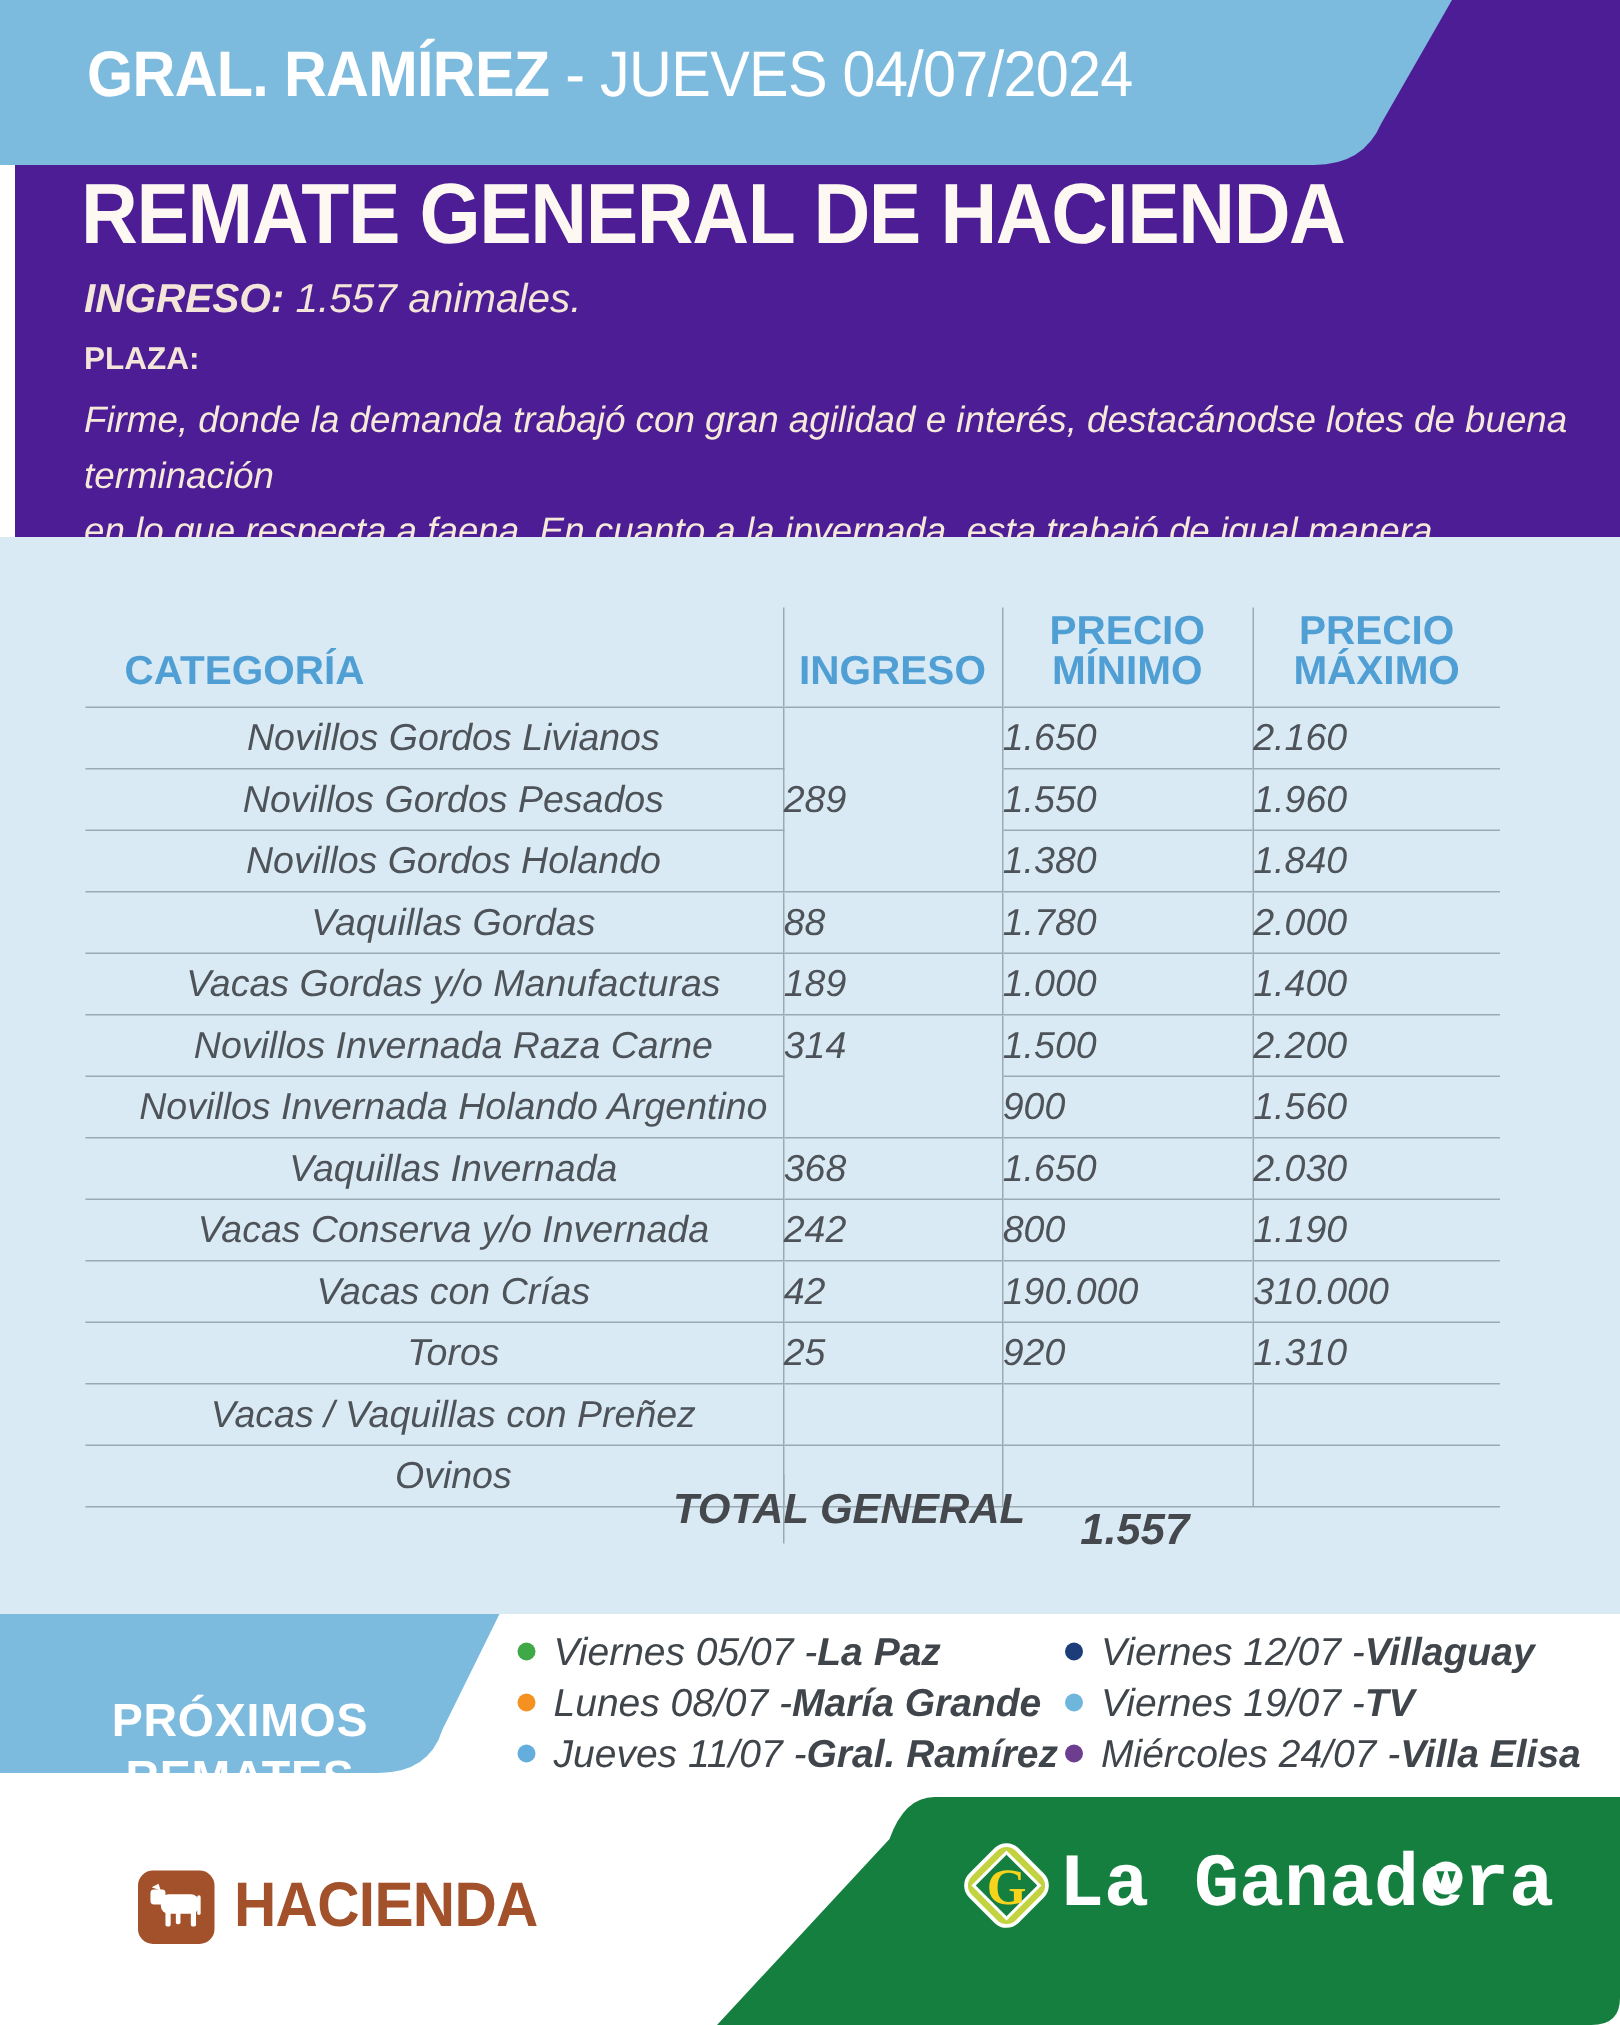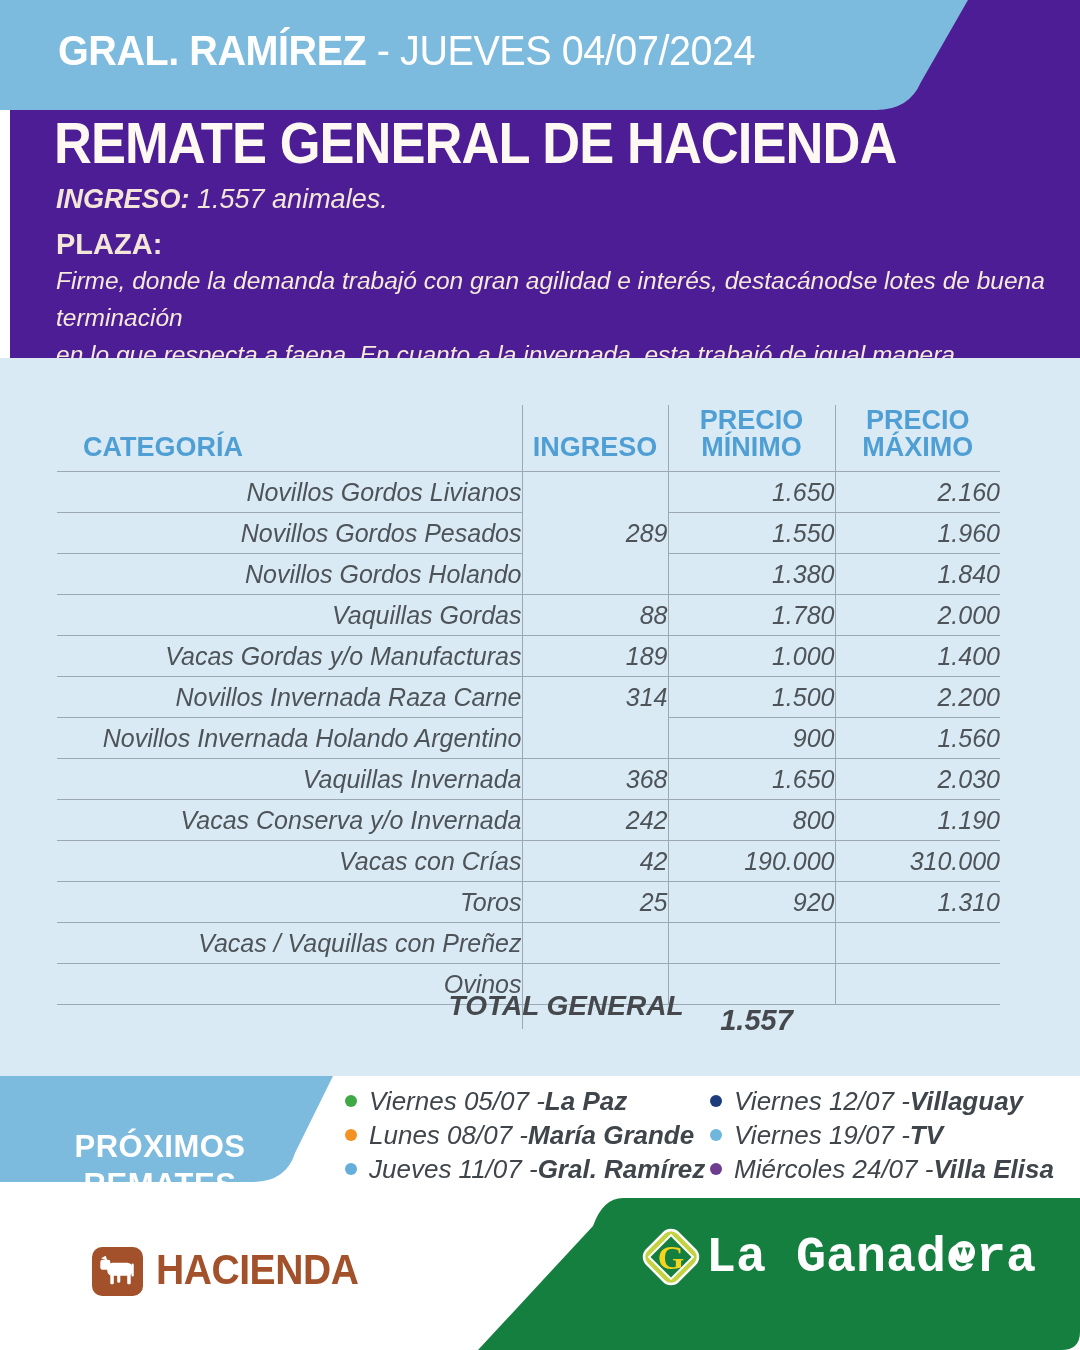--- a/index.html
+++ b/index.html
@@ -10,35 +10,35 @@
   .brown-section{position:absolute;left:0;top:0;width:1080px;height:440px;background:#4c1d95;margin-left:10px;}
   .banner-svg{position:absolute;left:0;top:0;}
   .banner-text{position:absolute;left:58px;top:26px;color:#ffffff;font-size:43px;
                transform:scaleX(.92);transform-origin:left center;white-space:nowrap;letter-spacing:-.5px;}
   .banner-text .loc{font-weight:800;}
   .banner-text .rest{font-weight:400;}
   .main-title{position:absolute;left:44px;top:110px;color:#fdf8f2;font-size:57px;font-weight:800;
               transform:scaleX(.92);transform-origin:left center;white-space:nowrap;letter-spacing:-1px;}
   .ingreso-line{position:absolute;left:46px;top:184px;font-size:27px;font-style:italic;color:#f3e6d8;}
   .ingreso-line .lbl{font-weight:800;}
-  .plaza-label{position:absolute;left:46px;top:228px;font-size:29px;font-weight:800;color:#f3e6d8;}
+  .plaza-label{position:absolute;left:46px;top:228px;font-size:21px;font-weight:800;color:#f3e6d8;}
   .plaza-par{position:absolute;left:46px;top:262px;width:1000px;font-size:24.5px;font-style:italic;
              color:#f5ead9;line-height:37px;}
 
   
   .light-section{position:absolute;left:0;top:358px;width:1080px;height:718px;background:#d9eaf4;}
   table.prices{position:absolute;left:57px;top:47px;width:943px;border-collapse:collapse;table-layout:fixed;}
   table.prices col.c1{width:465px;} table.prices col.c2{width:146px;}
   table.prices col.c3{width:167px;} table.prices col.c4{width:165px;}
   table.prices th{height:56px;vertical-align:bottom;padding:0 0 10px 0;color:#4f9fd4;
                   font-size:27px;font-weight:800;line-height:27px;text-align:center;}
   table.prices th.cat{text-align:left;padding-left:26px;}
   table.prices td{height:40px;font-size:25px;font-style:italic;color:#4d5358;padding:0;
-                  text-align:right;line-height:40px;}
-  table.prices td.cat{text-align:right;padding-left:26px;}
+                  text-align:left;line-height:40px;}
+  table.prices td.cat{text-align:center;padding-left:26px;}
   table.prices .bl{border-left:1px solid #9ca9b2;}
   table.prices thead th{border-bottom:1px solid #9ca9b2;}
   table.prices tbody tr + tr td{border-top:1px solid #9ca9b2;}
   table.prices tbody tr.last td{border-bottom:1px solid #9ca9b2;}
   td.span-mid{vertical-align:middle;}
   td.span-top{vertical-align:top;line-height:40px;}
   .total-row{position:absolute;left:57px;top:625px;width:943px;height:46px;display:flex;align-items:center;justify-content:center;}
   .total-label{width:456px;text-align:right;font-size:28px;font-weight:800;font-style:italic;color:#45494d;}
   .total-value{width:146px;text-align:center;font-size:29px;font-weight:800;font-style:italic;color:#45494d;margin-top:28px;}
   .total-tick{position:absolute;left:465px;top:0;width:1px;height:46px;background:#9ca9b2;}

